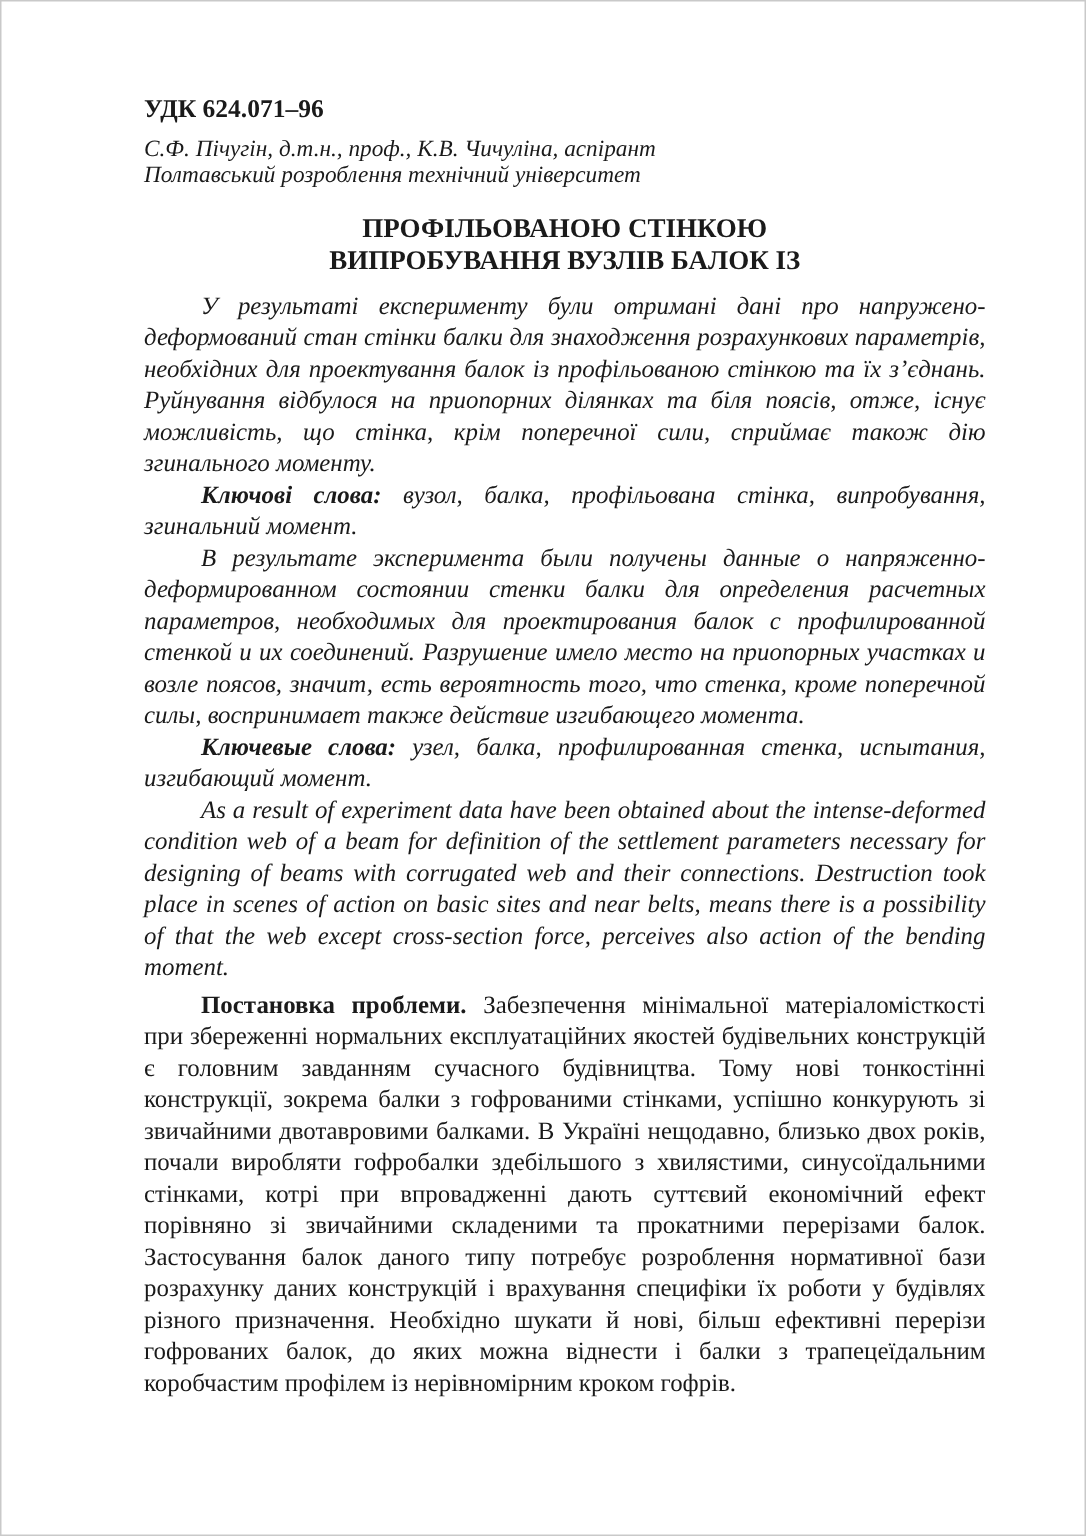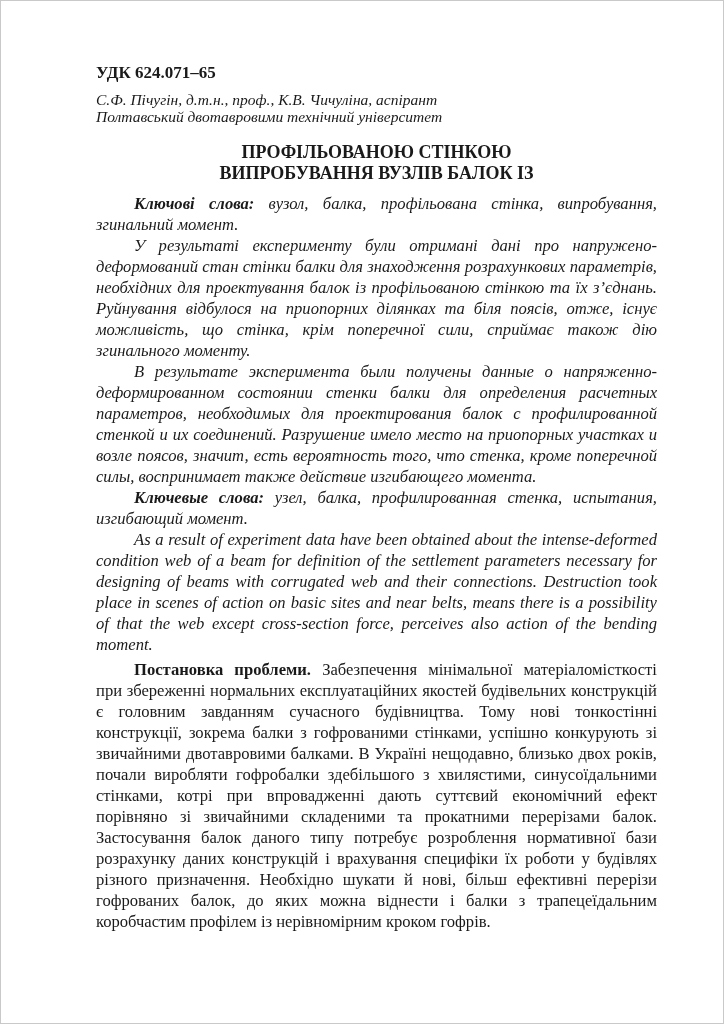--- a/index.html
+++ b/index.html
@@ -57,40 +57,40 @@
   .bold-italic { font-weight: bold; font-style: italic; }
   .bold { font-weight: bold; }
   .body-section { margin-top: 4px; }
 </style>
 </head>
 <body>
 
 <div class="page">
   <div class="content">
 
-    <div class="udc">УДК 624.071–65</div>
+    <div class="udc">УДК 624.071–96</div>
 
     <div class="byline">
       <div>С.Ф. Пічугін, д.т.н., проф., К.В. Чичуліна, аспірант</div>
-      <div>Полтавський двотавровими технічний університет</div>
+      <div>Полтавський розроблення технічний університет</div>
     </div>
 
     <div class="title-block">
       <div>ПРОФІЛЬОВАНОЮ СТІНКОЮ</div>
       <div>ВИПРОБУВАННЯ ВУЗЛІВ БАЛОК ІЗ</div>
     </div>
 
     <div class="abstracts">
 
+      <p class="para italic">У результаті експерименту були отримані дані про напружено-деформований стан стінки балки для знаходження розрахункових параметрів, необхідних для проектування балок із профільованою стінкою та їх з’єднань. Руйнування відбулося на приопорних ділянках та біля поясів, отже, існує можливість, що стінка, крім поперечної сили, сприймає також дію згинального моменту.</p>
+
       <p class="para italic">
         <span class="bold-italic">Ключові слова:</span>
         <span>вузол, балка, профільована стінка, випробування, згинальний момент.</span>
       </p>
-
-      <p class="para italic">У результаті експерименту були отримані дані про напружено-деформований стан стінки балки для знаходження розрахункових параметрів, необхідних для проектування балок із профільованою стінкою та їх з’єднань. Руйнування відбулося на приопорних ділянках та біля поясів, отже, існує можливість, що стінка, крім поперечної сили, сприймає також дію згинального моменту.</p>
 
       <p class="para italic">В результате эксперимента были получены данные о напряженно-деформированном состоянии стенки балки для определения расчетных параметров, необходимых для проектирования балок с профилированной стенкой и их соединений. Разрушение имело место на приопорных участках и возле поясов, значит, есть вероятность того, что стенка, кроме поперечной силы, воспринимает также действие изгибающего момента.</p>
 
       <p class="para italic">
         <span class="bold-italic">Ключевые слова:</span>
         <span>узел, балка, профилированная стенка, испытания, изгибающий момент.</span>
       </p>
 
       <p class="para italic">As a result of experiment data have been obtained about the intense-deformed condition web of a beam for definition of the settlement parameters necessary for designing of beams with corrugated web and their connections. Destruction took place in scenes of action on basic sites and near belts, means there is a possibility of that the web except cross-section force, perceives also action of the bending moment.</p>
 

